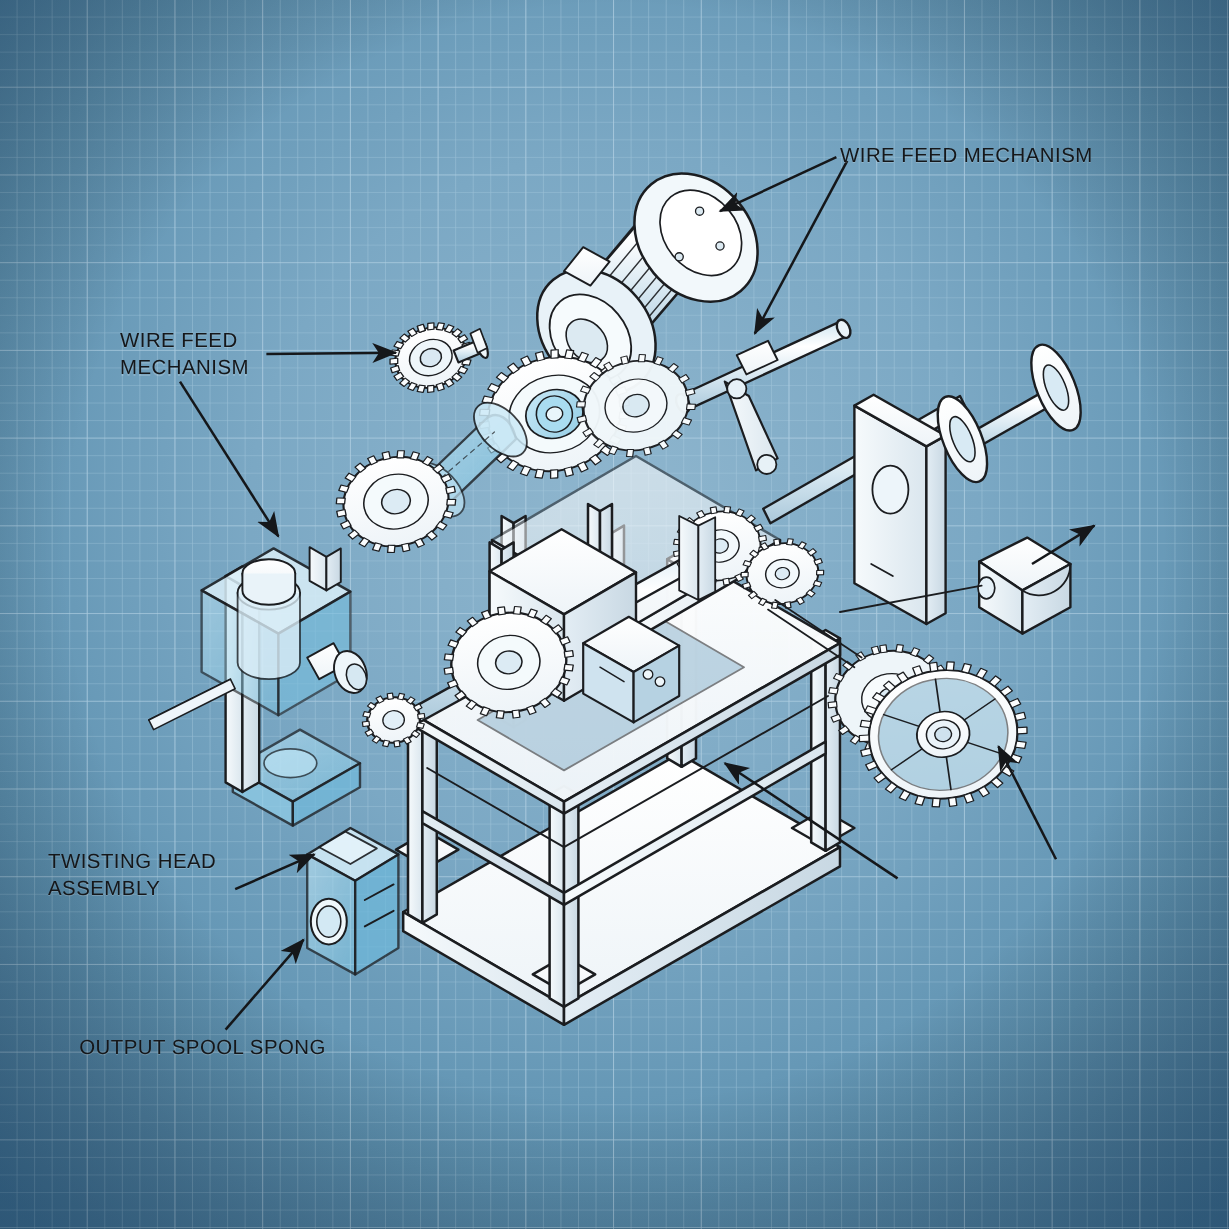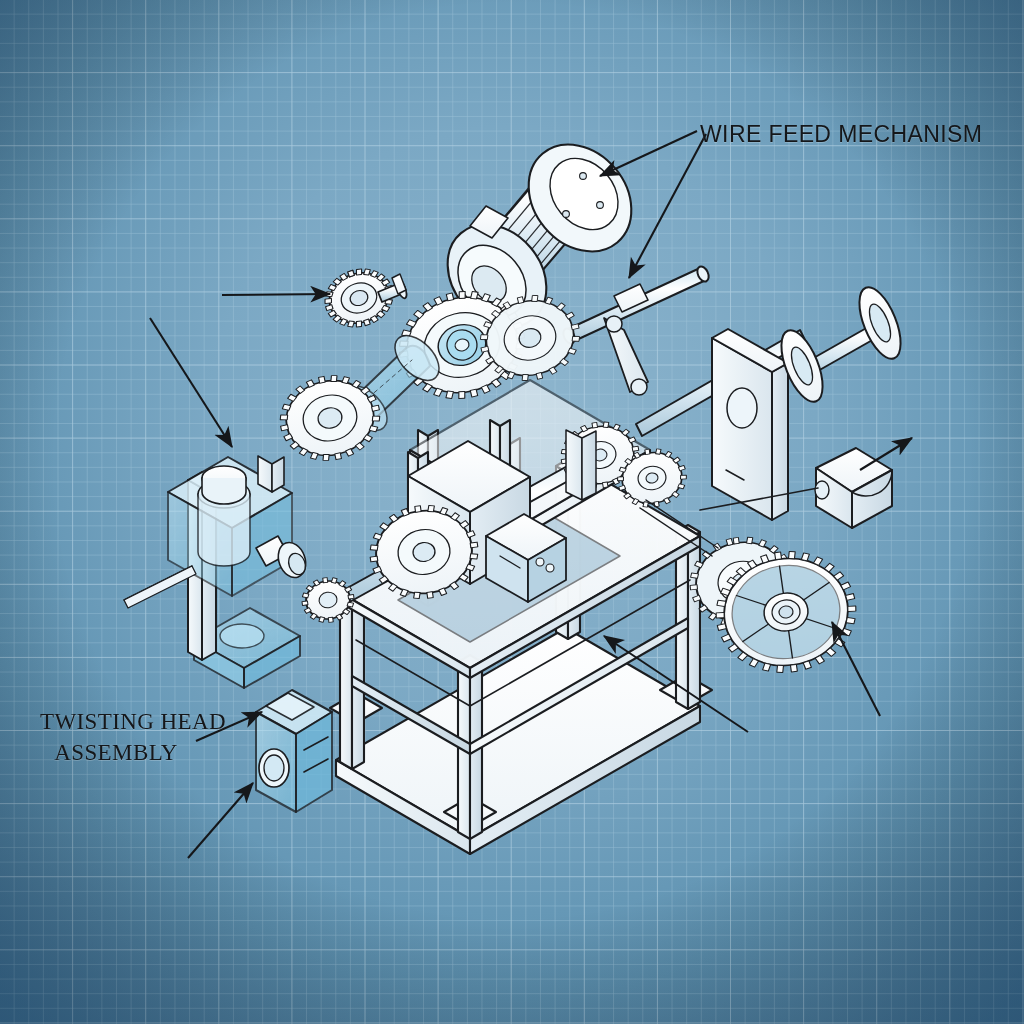--- a/index.html
+++ b/index.html
@@ -4,24 +4,24 @@
 <title>Exploded Assembly Blueprint</title>
 <style>
   html,body{margin:0;padding:0;background:#2a4a5e;}
   #stage{
     position:relative;width:1024px;height:1024px;overflow:hidden;
     font-family:"Liberation Sans","DejaVu Sans",sans-serif;
   }
   #bg{position:absolute;inset:0;}
   #art{position:absolute;inset:0;}
   .lbl{
-    position:absolute;color:#15171a;font-size:23px;letter-spacing:.4px;
+    position:absolute;color:#15171a;font-size:17px;letter-spacing:.4px;
     line-height:1.33;white-space:pre;text-shadow:0 1px 0 rgba(255,255,255,.18);
   }
-  .lbl.r{text-align:center;font-family:Liberation Serif, serif;}
+  .lbl.r{text-align:left;}
 </style>
 </head>
 <body>
 
 <div id="stage">
 
   <svg id="bg" viewBox="0 0 1024 1024">
     <defs>
       <radialGradient id="bgGrad" cx="50%" cy="42%" r="78%">
         <stop offset="0%" stop-color="#8fb6ce"></stop>
@@ -644,19 +644,22 @@
       <path d="M196 741 L262 712" marker-end="url(#ah)"></path>
       <path d="M188 858 L253 783" marker-end="url(#ah)"></path>
       <path d="M748 732 L604 636" marker-end="url(#ah)"></path>
       <path d="M880 716 L832 622" marker-end="url(#ah)"></path>
       <path d="M860 470 L912 438" marker-end="url(#ah)"></path>
     </g>
   </svg>
 
   <div class="lbl" style="left:700px;top:119px;">WIRE FEED MECHANISM</div>
 
+  <div class="lbl" style="left:100px;top:273px;">WIRE FEED
+MECHANISM</div>
 
   <div class="lbl r" style="left:40px;top:707px;width:152px;">TWISTING HEAD
 ASSEMBLY</div>
 
+  <div class="lbl" style="left:66px;top:862px;">OUTPUT SPOOL SPONG</div>
 
 
 </div>
 
 </body></html>

